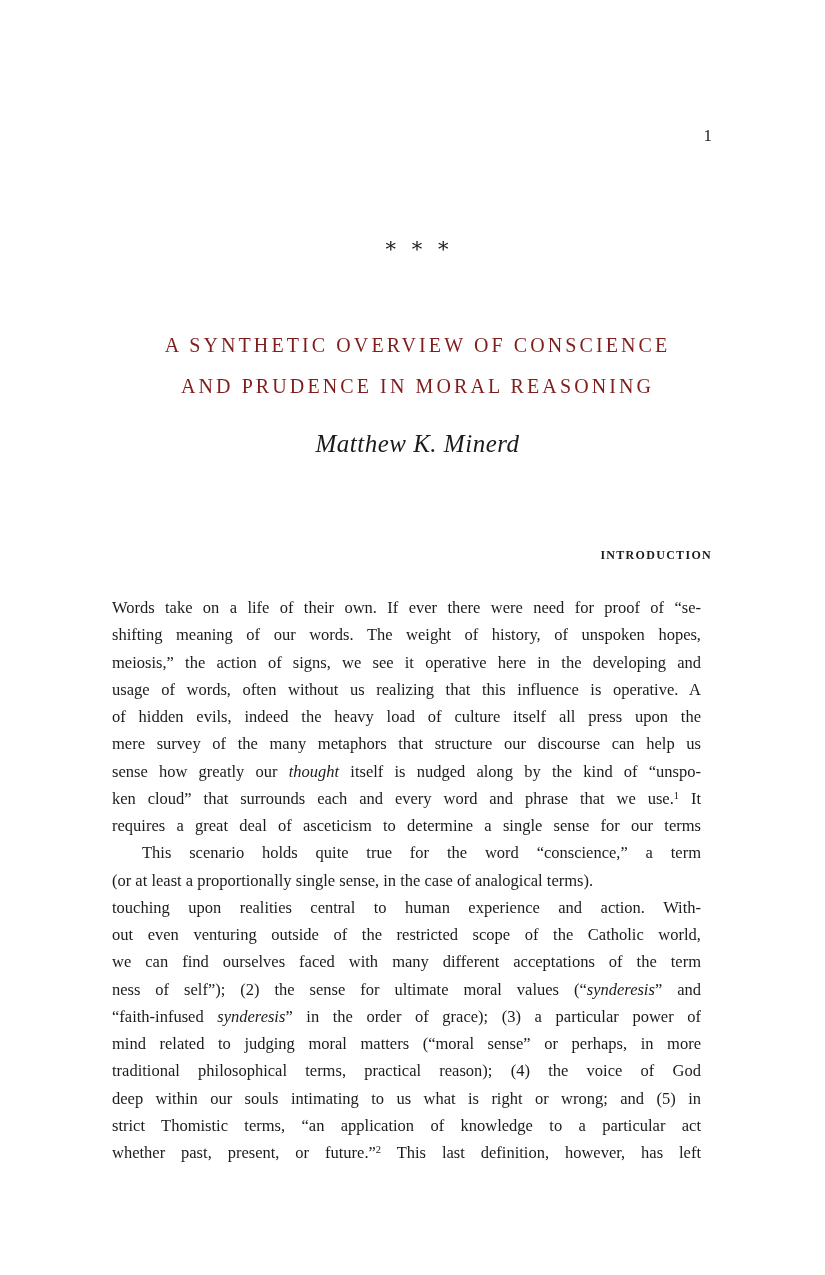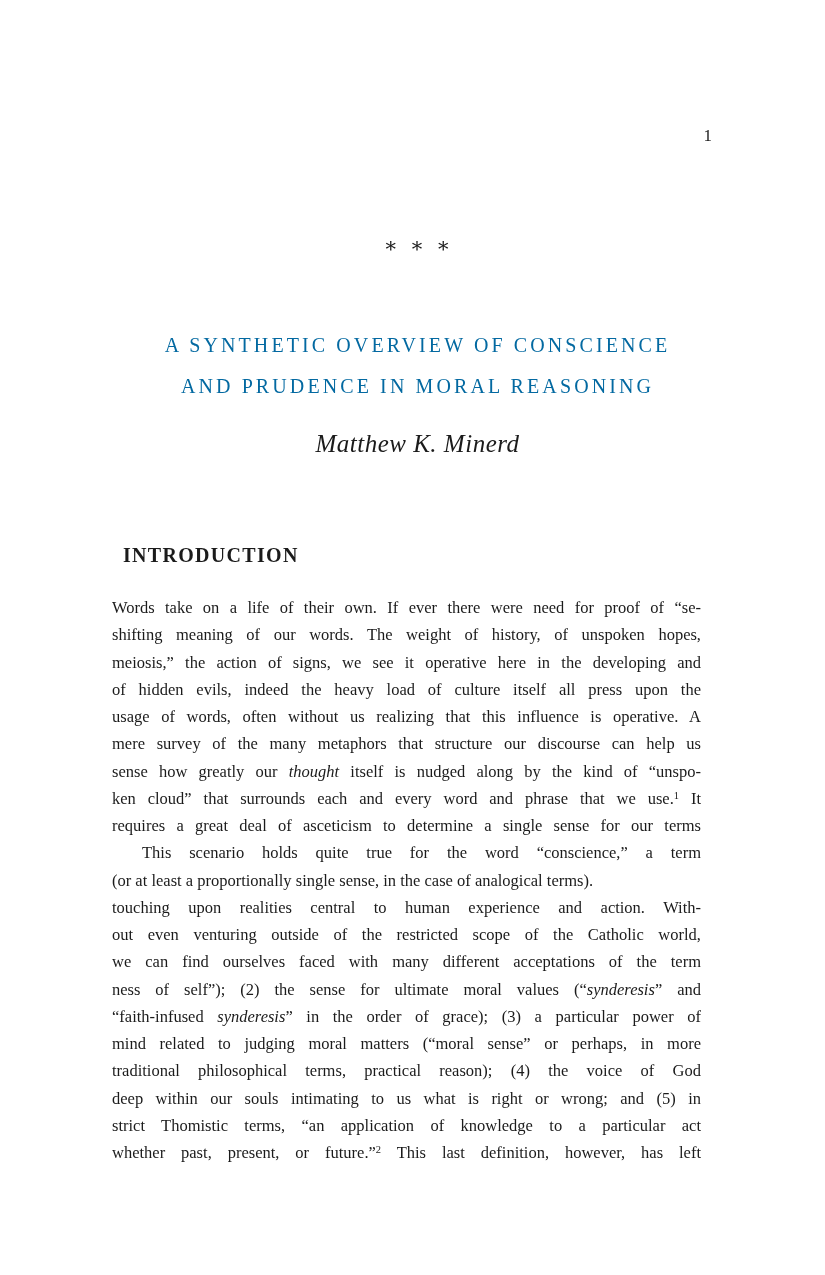--- a/index.html
+++ b/index.html
@@ -42,41 +42,41 @@
     top: 325px;
     left: 123px;
     width: 589px;
     text-align: center;
   }
   .title-line {
     font-size: 20px;
     line-height: 41px;
     letter-spacing: 0.155em;
     font-weight: 400;
-    color: #0369a1;
+    color: #7f1d1d;
   }
   .author {
     position: absolute;
     top: 428px;
     left: 123px;
     width: 589px;
     text-align: center;
     font-style: italic;
     font-size: 25px;
     line-height: 32px;
     letter-spacing: 0.02em;
   }
   .section-heading {
     position: absolute;
     top: 545px;
     left: 123px;
     width: 589px;
-    text-align: left;
+    text-align: right;
     font-weight: 700;
-    font-size: 20px;
+    font-size: 12px;
     line-height: 20px;
     letter-spacing: 1.3px;
   }
   .body-text {
     position: absolute;
     top: 594px;
     left: 112px;
     width: 589px;
     font-size: 16.5px;
   }
@@ -117,22 +117,22 @@
   </div>
 
   <div class="author">Matthew K. Minerd</div>
 
   <div class="section-heading">INTRODUCTION</div>
 
   <div class="body-text">
       <div class="line"><span>Words take on a life of their own. If ever there were need for proof of “se-</span></div>
       <div class="line"><span>shifting meaning of our words. The weight of history, of unspoken hopes,</span></div>
       <div class="line"><span>meiosis,” the action of signs, we see it operative here in the developing and</span></div>
+      <div class="line"><span>usage of words, often without us realizing that this influence is operative. A</span></div>
       <div class="line"><span>of hidden evils, indeed the heavy load of culture itself all press upon the</span></div>
-      <div class="line"><span>usage of words, often without us realizing that this influence is operative. A</span></div>
       <div class="line"><span>mere survey of the many metaphors that structure our discourse can help us</span></div>
       <div class="line"><span>sense how greatly our </span><em>thought</em><span> itself is nudged along by the kind of “unspo-</span></div>
       <div class="line"><span>ken cloud” that surrounds each and every word and phrase that we use.</span><sup>1</sup><span> It</span></div>
       <div class="line"><span>requires a great deal of asceticism to determine a single sense for our terms</span></div>
       <div class="line indent"><span>This scenario holds quite true for the word “conscience,” a term</span></div>
       <div class="line no-just"><span>(or at least a proportionally single sense, in the case of analogical terms).</span></div>
       <div class="line"><span>touching upon realities central to human experience and action. With-</span></div>
       <div class="line"><span>out even venturing outside of the restricted scope of the Catholic world,</span></div>
       <div class="line"><span>we can find ourselves faced with many different acceptations of the term</span></div>
       <div class="line"><span>ness of self”); (2) the sense for ultimate moral values (“</span><em>synderesis</em><span>” and</span></div>

